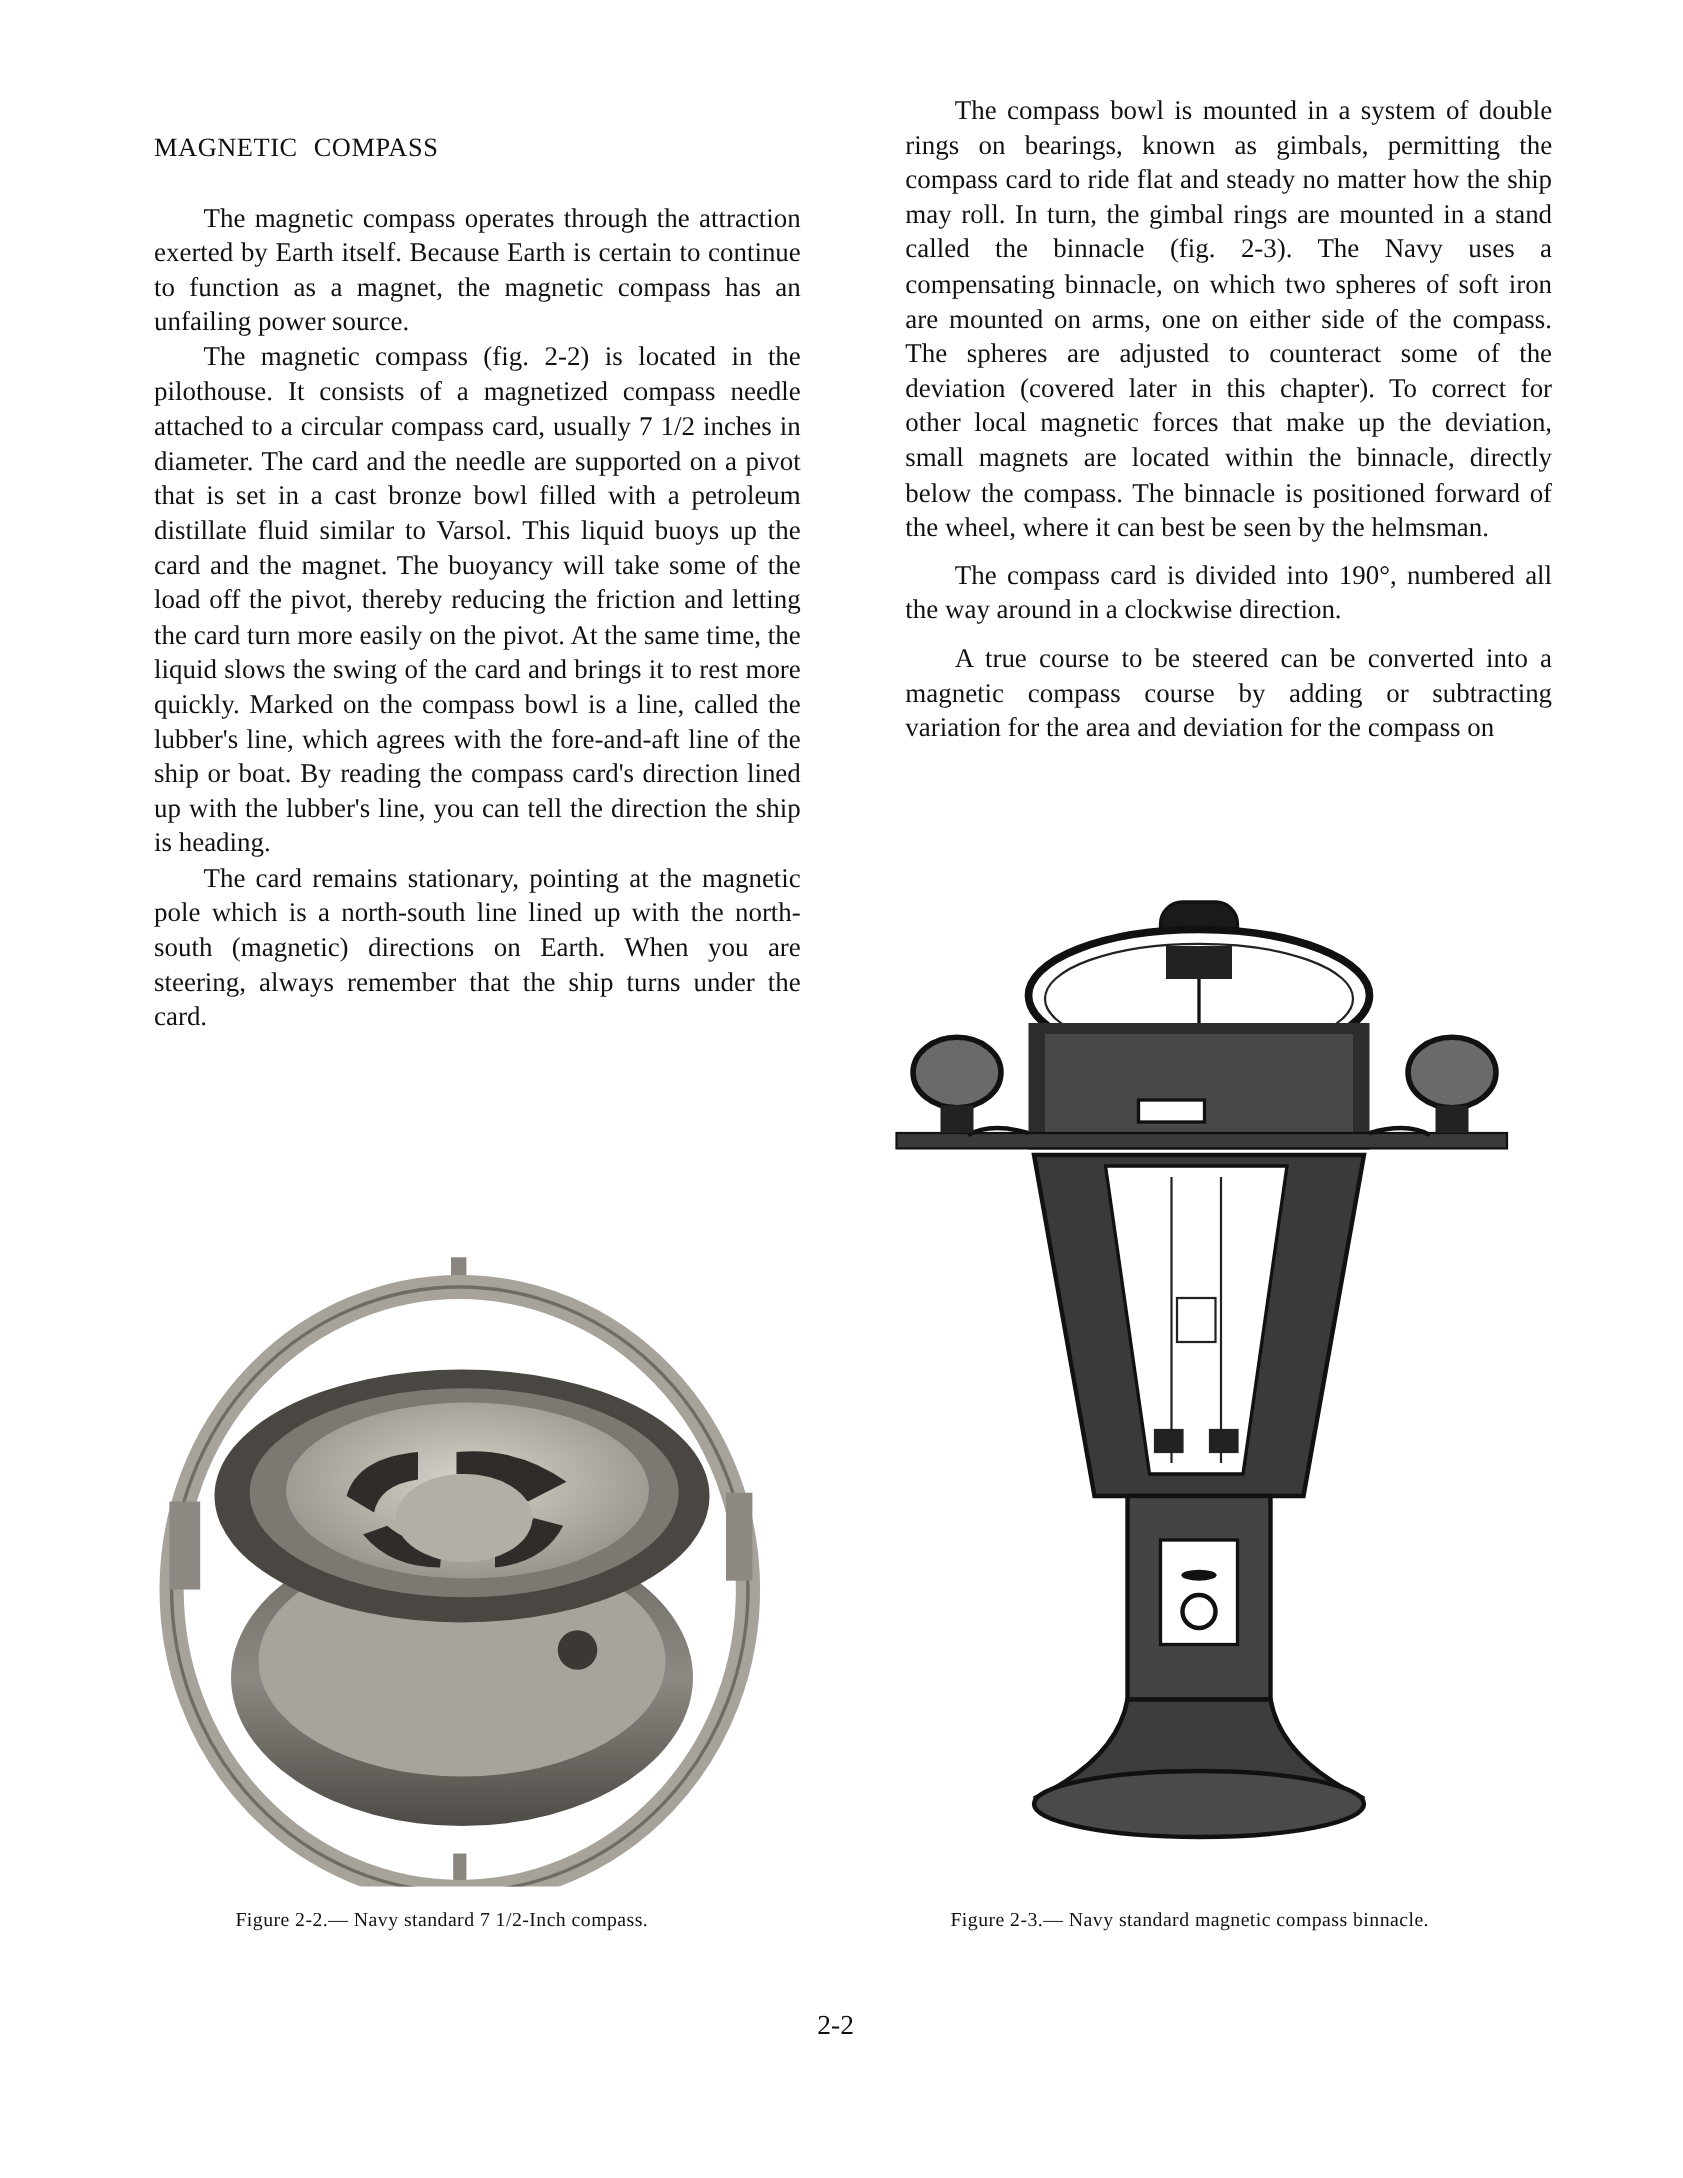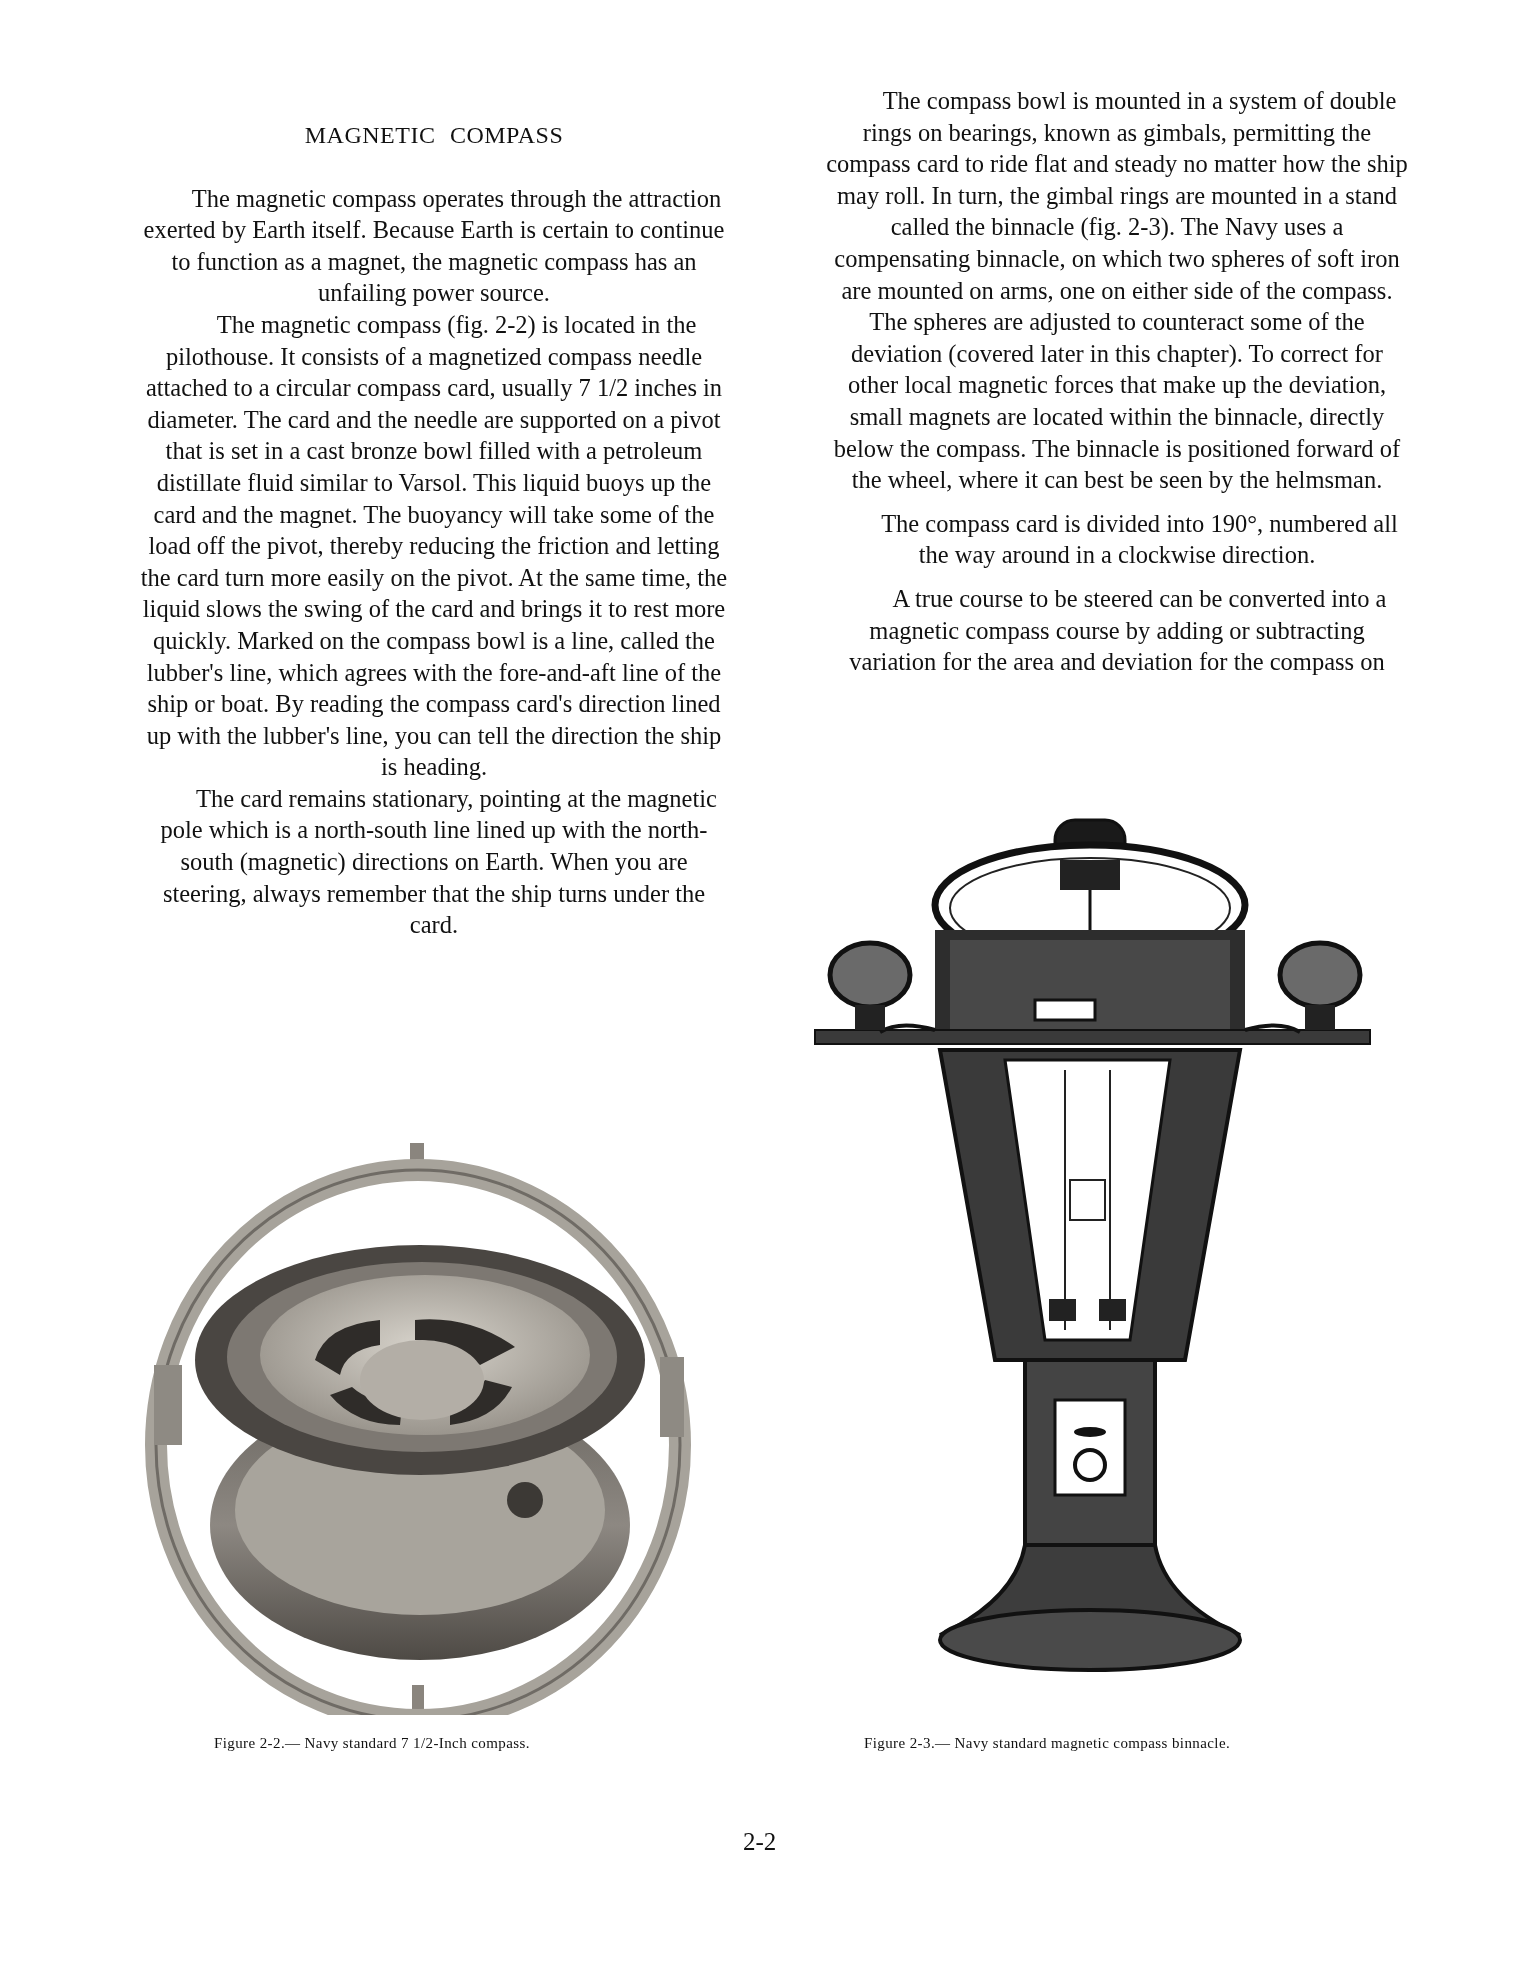--- a/index.html
+++ b/index.html
@@ -1,28 +1,28 @@
 <!DOCTYPE html>
 <html><head>
 <meta charset="utf-8">
 <style>
   html, body { margin: 0; padding: 0; background: #ffffff; }
   body { width: 1530px; height: 1980px; position: relative; overflow: hidden;
          font-family: "Liberation Serif", "DejaVu Serif", serif; color: #111; }
   .col { position: absolute; width: 588px; font-size: 24.5px; line-height: 31.6px; text-align: justify; }
-  .col p { margin: 0; text-align: center; }
+  .col p { margin: 0; }
   #col-left { left: 140px; top: 85px; }
   #col-right { left: 787px; top: 85px; margin-left: 36px; }
   .indent { text-indent: 45px; }
   .heading { margin: 35px 0 31px 0 !important; font-size: 24px; letter-spacing: 0.5px; word-spacing: 8px; text-align: left; }
   .gap { margin-top: 12px !important; }
   .fig { position: absolute; }
   #fig-2-2 { left: 140px; top: 1125px; width: 560px; width: 560px; height: 590px; }
   #fig-2-3 { left: 800px; top: 800px; width: 580px; height: 900px; }
-  .caption { position: absolute; font-size: 15px; letter-spacing: 0.4px; white-space: nowrap; }
+  .caption { position: absolute; font-size: 18px; letter-spacing: 0.4px; white-space: nowrap; }
   #caption-2-2 { left: 214px; top: 1735px; }
   #caption-2-3 { left: 864px; top: 1735px; }
   #page-number { position: absolute; left: 743px; top: 1828px; font-size: 25px; }
 </style>
 </head>
 <body>
 
 <div id="col-left" class="col">
   <p class="heading">MAGNETIC  COMPASS</p>
   <p class="indent">The magnetic compass operates through the attraction exerted by Earth itself. Because Earth is certain to continue to function as a magnet, the magnetic compass has an unfailing power source.</p>

